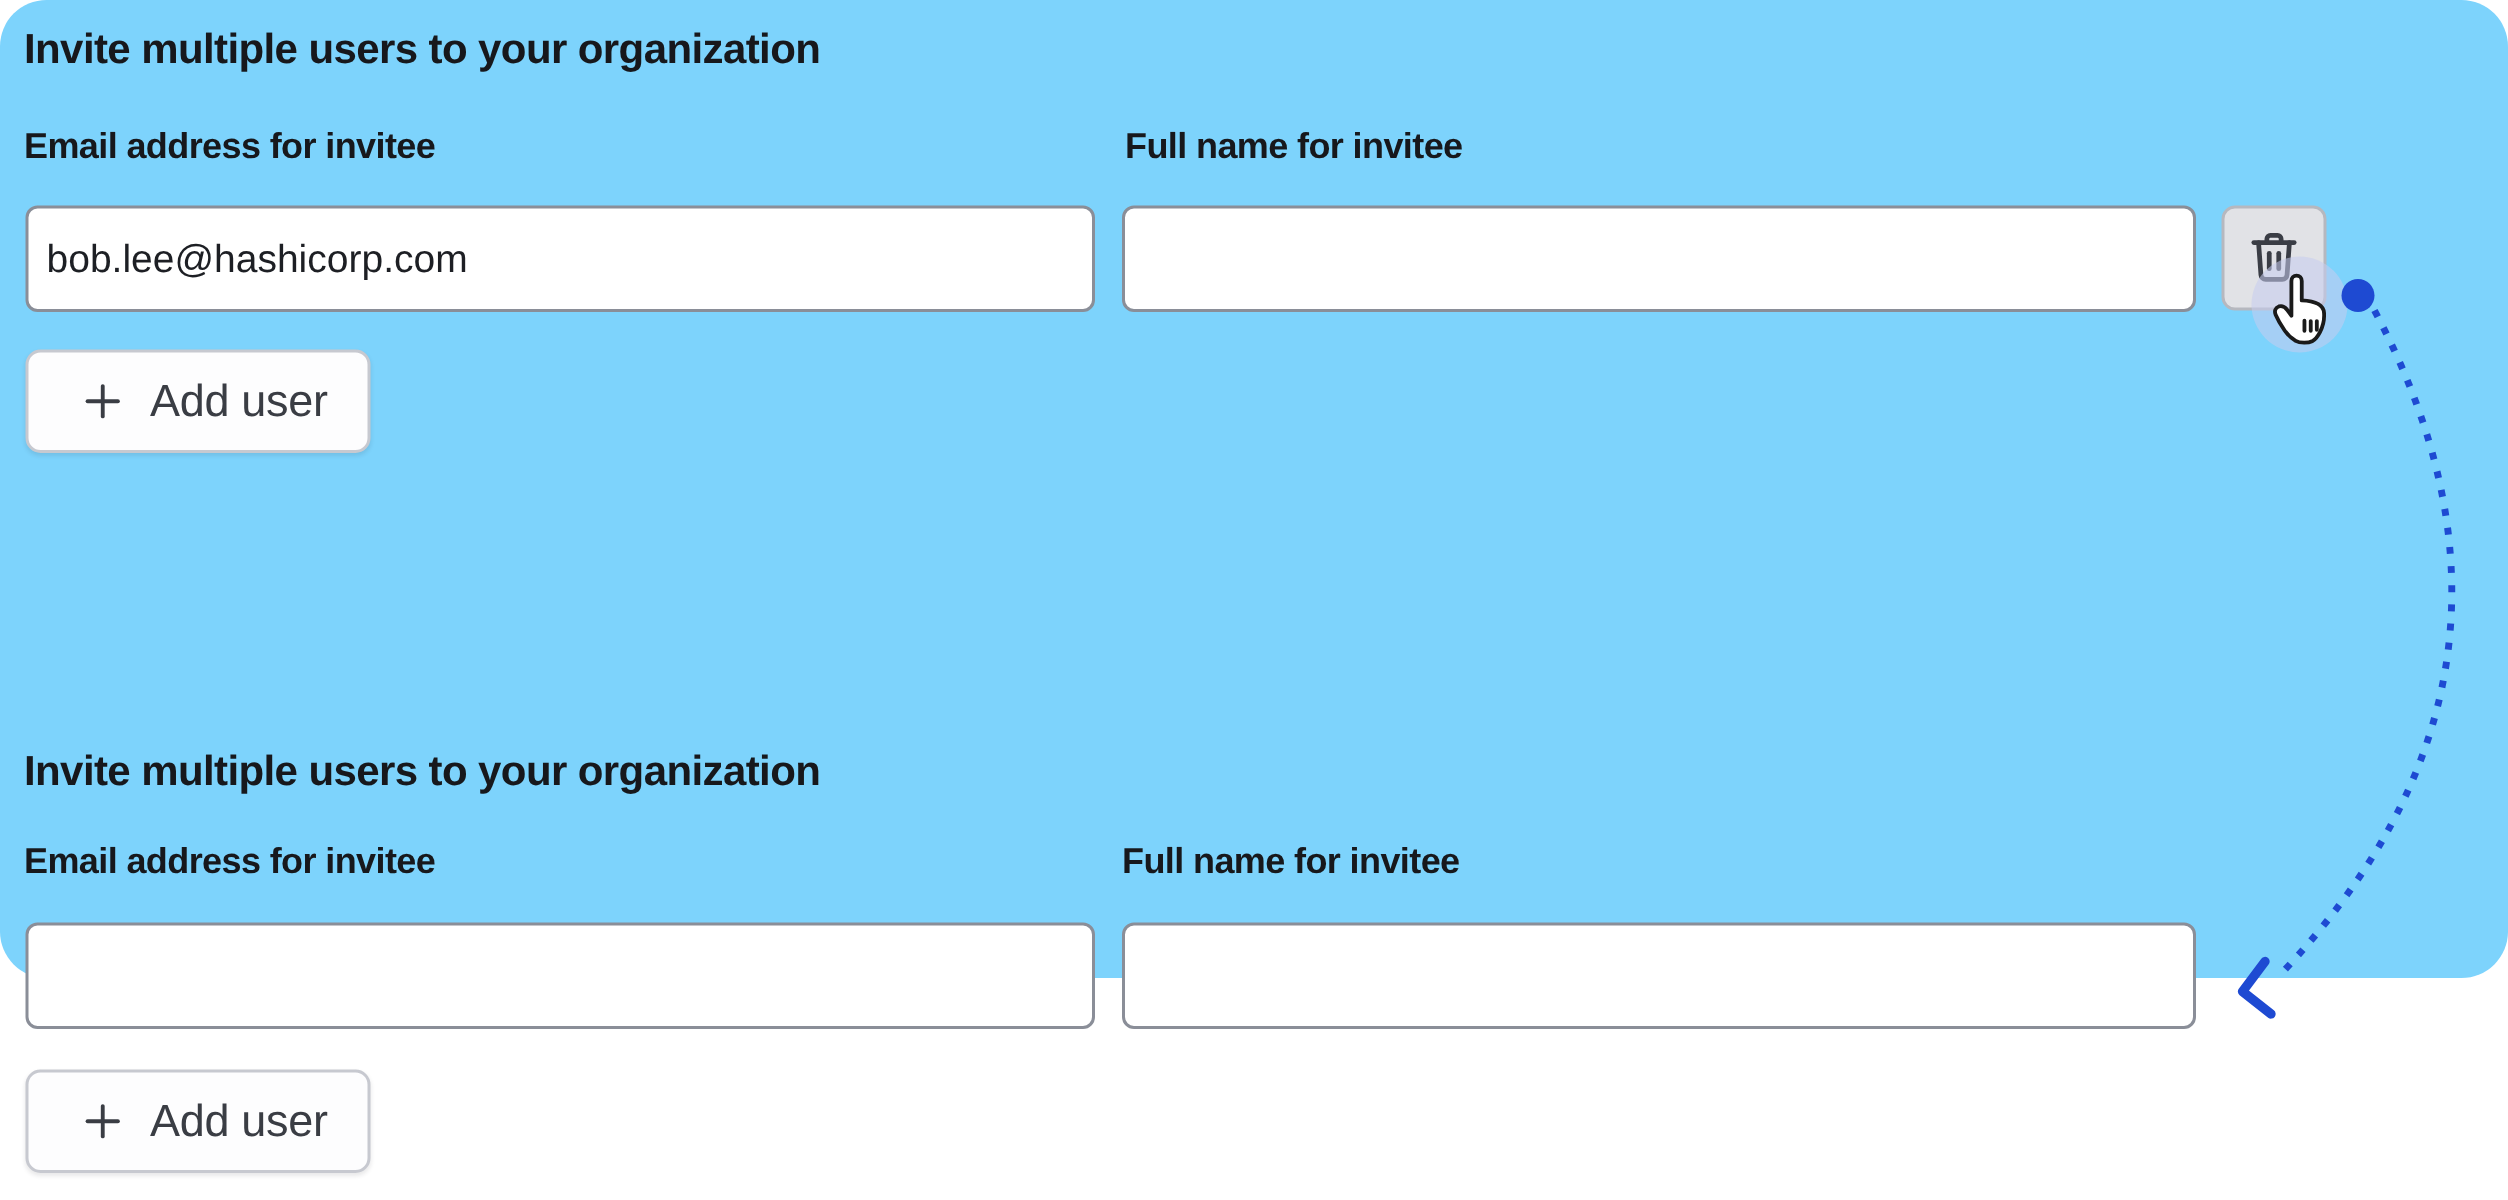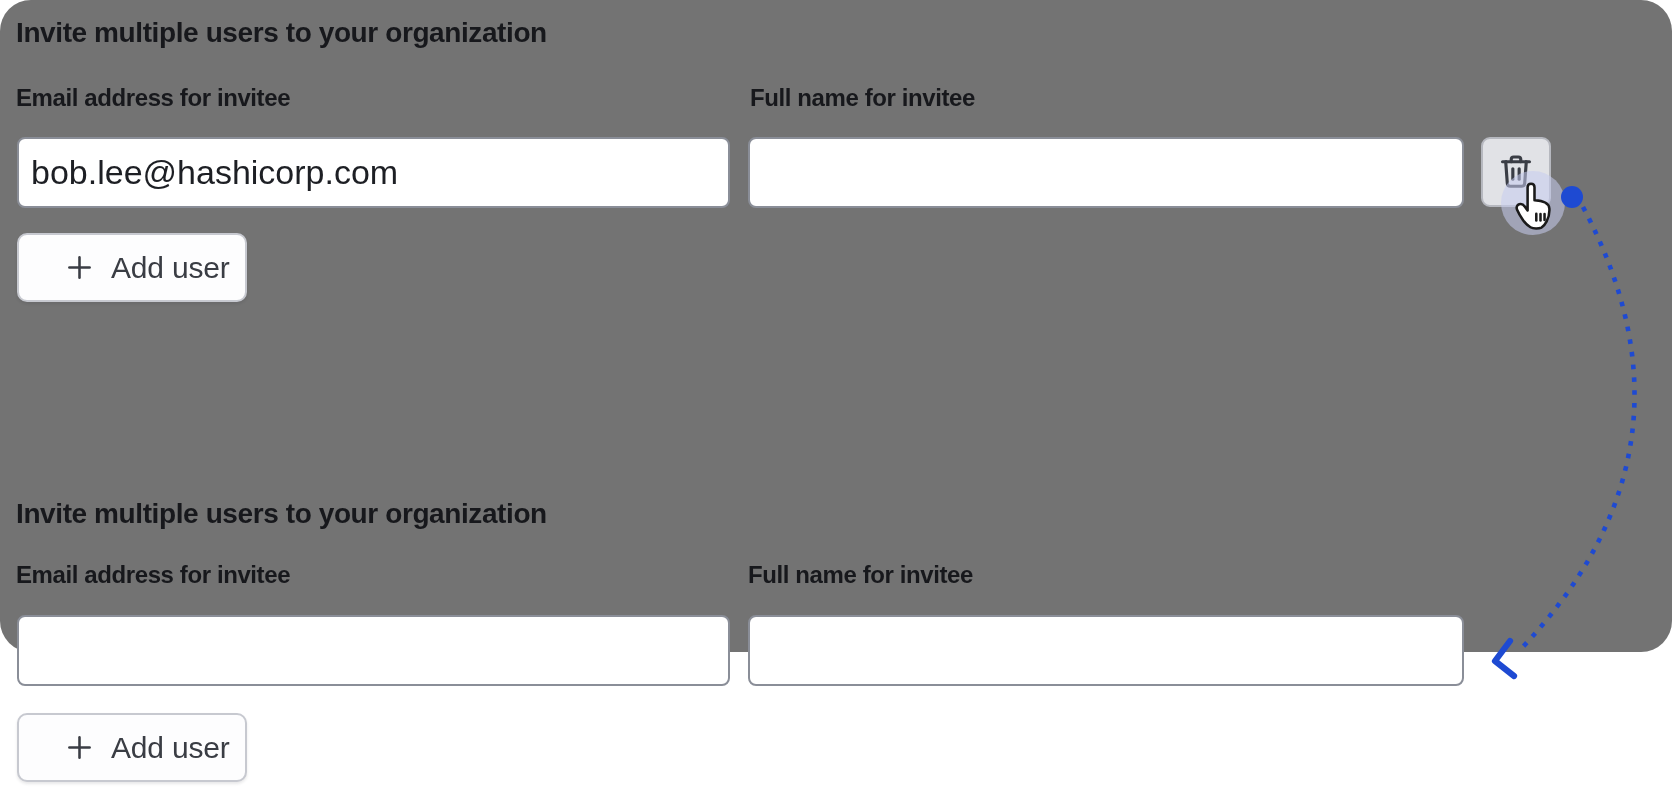--- a/index.html
+++ b/index.html
@@ -1,51 +1,51 @@
 <!DOCTYPE html>
 <html><head>
 <meta charset="utf-8">
 <style>
   * { margin: 0; padding: 0; box-sizing: border-box; }
   html, body { background: #ffffff; }
   body {
     font-family: "Liberation Sans", "DejaVu Sans", sans-serif;
     width: 1672px; height: 800px; overflow: hidden; position: relative;
   }
-  .canvas { position: absolute; inset: 0; width: 1672px; height: 652px; background: #737373; border-radius: 31px; }
+  .canvas { position: absolute; inset: 0; width: 1672px; height: 652px; background: #7dd3fc; border-radius: 31px; }
 
   .heading {
     position: absolute; left: 16px;
     font-size: 28px; line-height: 34px; font-weight: 700;
     letter-spacing: -0.4px; color: #17181c; white-space: nowrap;
   }
   .flabel {
     position: absolute;
     font-size: 24px; line-height: 34px; font-weight: 700;
     letter-spacing: -0.4px; color: #17181c; white-space: nowrap;
   }
   .tinput {
     position: absolute; height: 71px;
     border: 2px solid #8a8e98; border-radius: 8px;
     background: #ffffff; color: #1d1f24;
     font-family: "Liberation Sans", "DejaVu Sans", sans-serif;
-    font-size: 34px; padding: 0 12px; outline: none;
+    font-size: 26px; padding: 0 12px; outline: none;
   }
   .icon-btn {
     position: absolute; width: 70px; height: 70px;
     background: #e1e2e6; border: 2px solid #b6b8bf; border-radius: 9px;
     display: flex; align-items: center; justify-content: center;
     cursor: pointer; padding: 0;
   }
   .add-btn {
     position: absolute; width: 230px; height: 69px;
     background: #fdfdfe; border: 2px solid #c7c9d0; border-radius: 10px;
     box-shadow: 0 2px 3px rgba(30, 33, 41, 0.10);
     display: flex; align-items: center; justify-content: flex-start;
-    gap: 18px; padding: 0 0 0 47px; cursor: pointer;
+    gap: 18px; padding: 0 0 0 36px; cursor: pointer;
     font-family: "Liberation Sans", "DejaVu Sans", sans-serif;
   }
   .add-btn .add-label {
     font-size: 30px; font-weight: 500; color: #3a3d44; letter-spacing: -0.2px;
     white-space: nowrap;
   }
   .halo {
     position: absolute; left: 1501px; top: 171px; width: 64px; height: 64px;
     border-radius: 50%; background: rgba(199, 204, 238, 0.55);
   }

